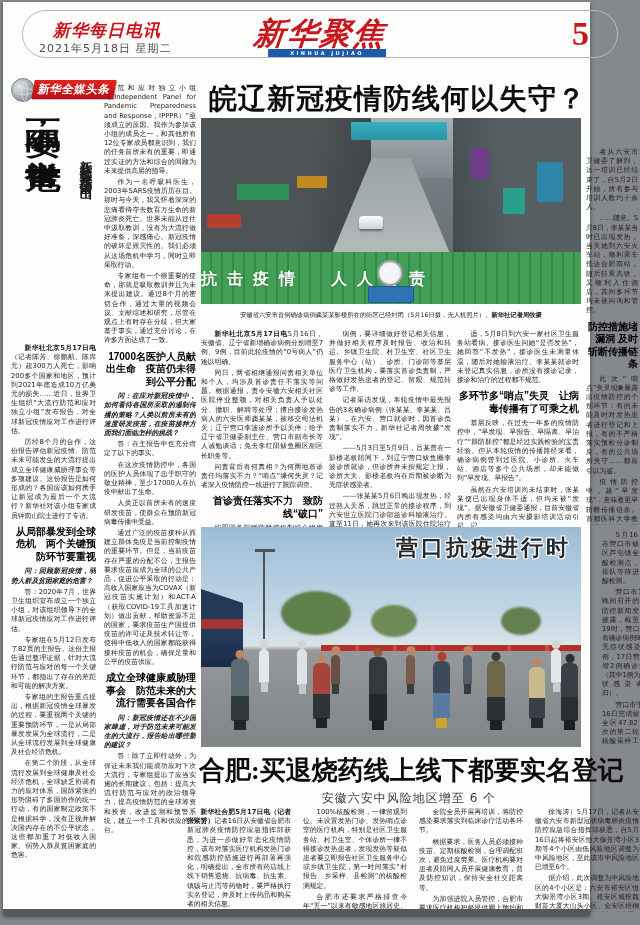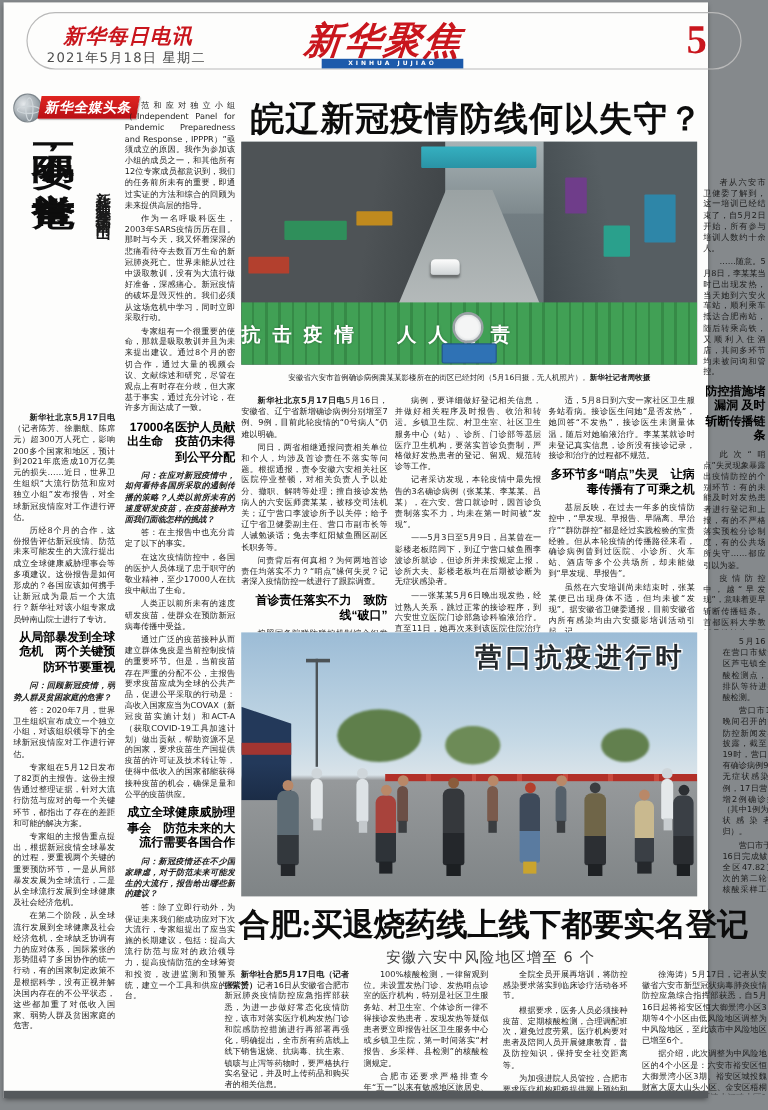--- a/index.html
+++ b/index.html
@@ -136,21 +136,21 @@
 
   <div class="coltext" style="left:198px;top:328px;width:122px;height:197px;">
       <p class="t-p"><b>新华社北京5月17日电</b>5月16日，安徽省、辽宁省新增确诊病例分别增至7例、9例，目前此轮疫情的“0号病人”仍难以明确。</p>
       <p class="t-p">同日，两省相继通报问责相关单位和个人，均涉及首诊责任不落实等问题。根据通报，责令安徽六安相关社区医院停业整顿，对相关负责人予以处分、撤职、解聘等处理；擅自接诊发热病人的六安医师龚某某，被移交司法机关；辽宁营口李波诊所予以关停；给予辽宁省卫健委副主任、营口市副市长等人诫勉谈话；免去李红阳鲅鱼圈区副区长职务等。</p>
       <p class="t-p">问责背后有何真相？为何两地首诊责任均落实不力？“哨点”缘何失灵？记者深入疫情防控一线进行了跟踪调查。</p>
       <p class="t-h">首诊责任落实不力　致防线“破口”</p>
       <p class="t-p">按照国务院联防联控机制综合组发布的《关于发挥医疗机构哨点作用做好常态化疫情防控工作的通知》要求，医务人员要做好“守门人”，发现发热等可疑</p>
     </div>
   <div class="coltext" style="left:326px;top:328px;width:122px;height:197px;">
       <p class="t-p">病例，要详细做好登记相关信息，并做好相关程序及时报告、收治和转运。乡镇卫生院、村卫生室、社区卫生服务中心（站）、诊所、门诊部等基层医疗卫生机构，要落实首诊负责制，严格做好发热患者的登记、留观、规范转诊等工作。</p>
-      <p class="t-p">记者采访发现，本轮疫情中最先报告的3名确诊病例（张某某、李某某、吕某），在六安、营口就诊时，因首诊负责制落实不力，均未在第一时间被“发现”。</p>
+      <p class="t-p">记者采访发现，本轮疫情中最先报告的3名确诊病例（张某某、李某某、吕某），在六安、营口就诊时，因首诊负责制落实不力，新华社记者周牧摄“发现”。</p>
       <p class="t-p">——5月3日至5月9日，吕某曾在一影楼老板陪同下，到辽宁营口鲅鱼圈李波诊所就诊，但诊所并未按规定上报，诊所大夫、影楼老板均在后期被诊断为无症状感染者。</p>
       <p class="t-p">——张某某5月6日晚出现发热，经过熟人关系，跳过正常的接诊程序，到六安世立医院门诊部急诊科输液治疗。直至11日，她再次来到该医院住院治疗时，该医院才对其进行核酸检测。</p>
     </div>
   <div class="coltext" style="left:454px;top:328px;width:122px;height:197px;">
       <p class="t-p">适，5月8日到六安一家社区卫生服务站看病。接诊医生问她“是否发热”，她回答“不发热”，接诊医生未测量体温，随后对她输液治疗。李某某就诊时未登记真实信息，诊所没有接诊记录，接诊和治疗的过程都不规范。</p>
       <p class="t-h">多环节多“哨点”失灵　让病毒传播有了可乘之机</p>
       <p class="t-p">基层反映，在过去一年多的疫情防控中，“早发现、早报告、早隔离、早治疗”“群防群控”都是经过实践检验的宝贵经验。但从本轮疫情的传播路径来看，确诊病例曾到过医院、小诊所、火车站、酒店等多个公共场所，却未能做到“早发现、早报告”。</p>
       <p class="t-p">虽然在六安培训尚未结束时，张某某便已出现身体不适，但均未被“发现”。据安徽省卫健委通报，目前安徽省内所有感染均由六安摄影培训活动引起。记</p>
     </div>
   <div class="coltext" style="left:583px;top:146px;width:52px;height:377px;">

